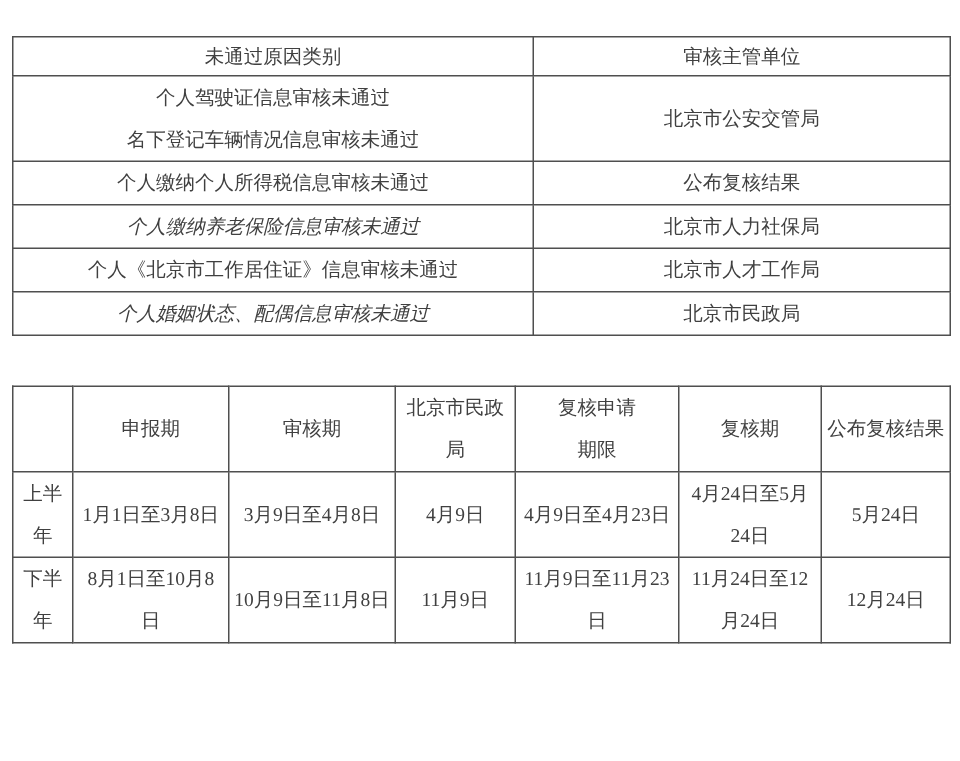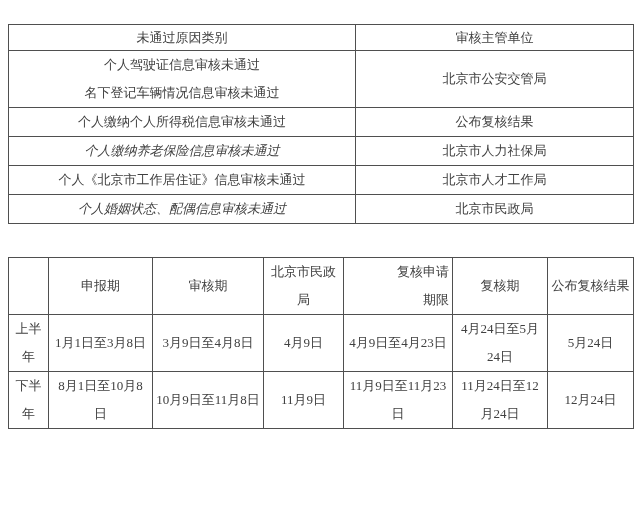--- a/index.html
+++ b/index.html
@@ -17,21 +17,21 @@
     border:1px solid #4f4f4f;
     text-align:center; vertical-align:middle;
     font-size:13px; font-weight:normal;
     line-height:28px; padding:0 3px;
     overflow:hidden;
   }
   #table1 { margin-top:24px; }
   #table2 { margin-top:33px; }
   #table1 .hdr td { height:25px; line-height:25px; }
   .reason-line { line-height:28px; }
-  .preline { white-space:pre-line;text-align:right; }
+  .preline { white-space:pre-line; }
   .h33 { height:32px; }
   .h27 { height:26px; }
   .h28 { height:27px;font-style:italic; }
   .h37 { height:36px;margin-left:36px; }
   .h55 { height:54px; }
   #table2 .hdr td { height:55px; }
 </style>
 </head>
 <body>
 

